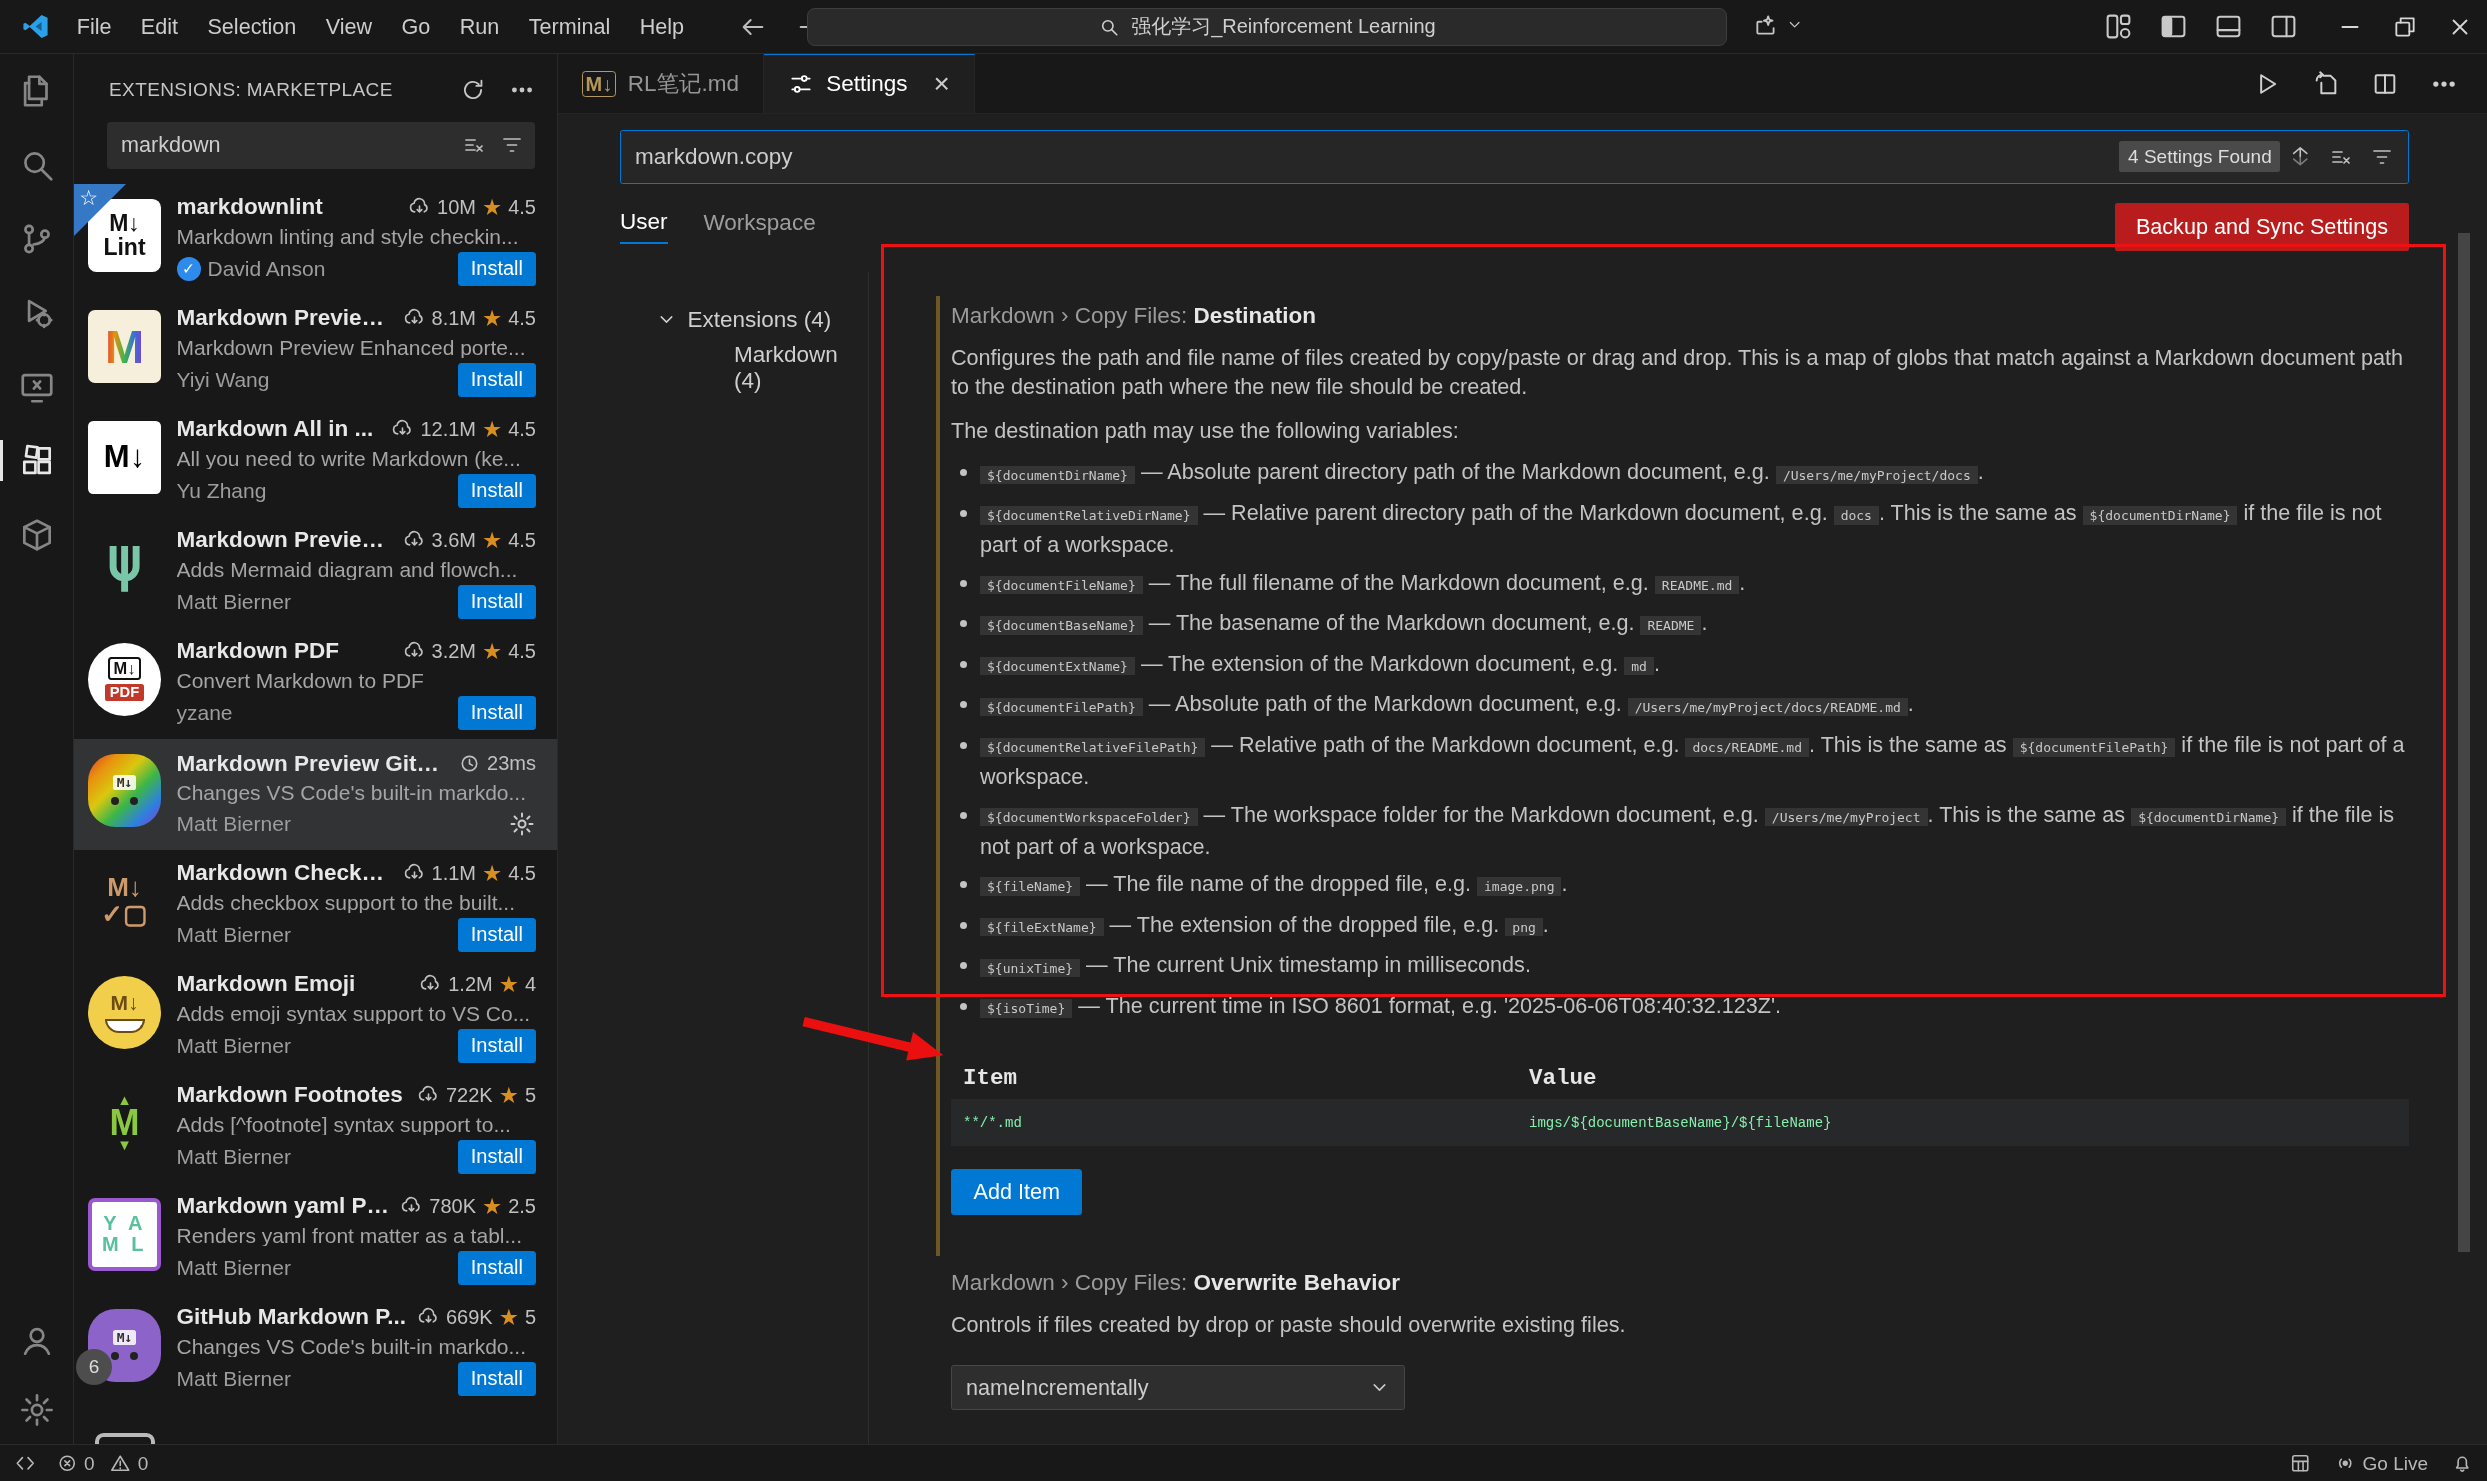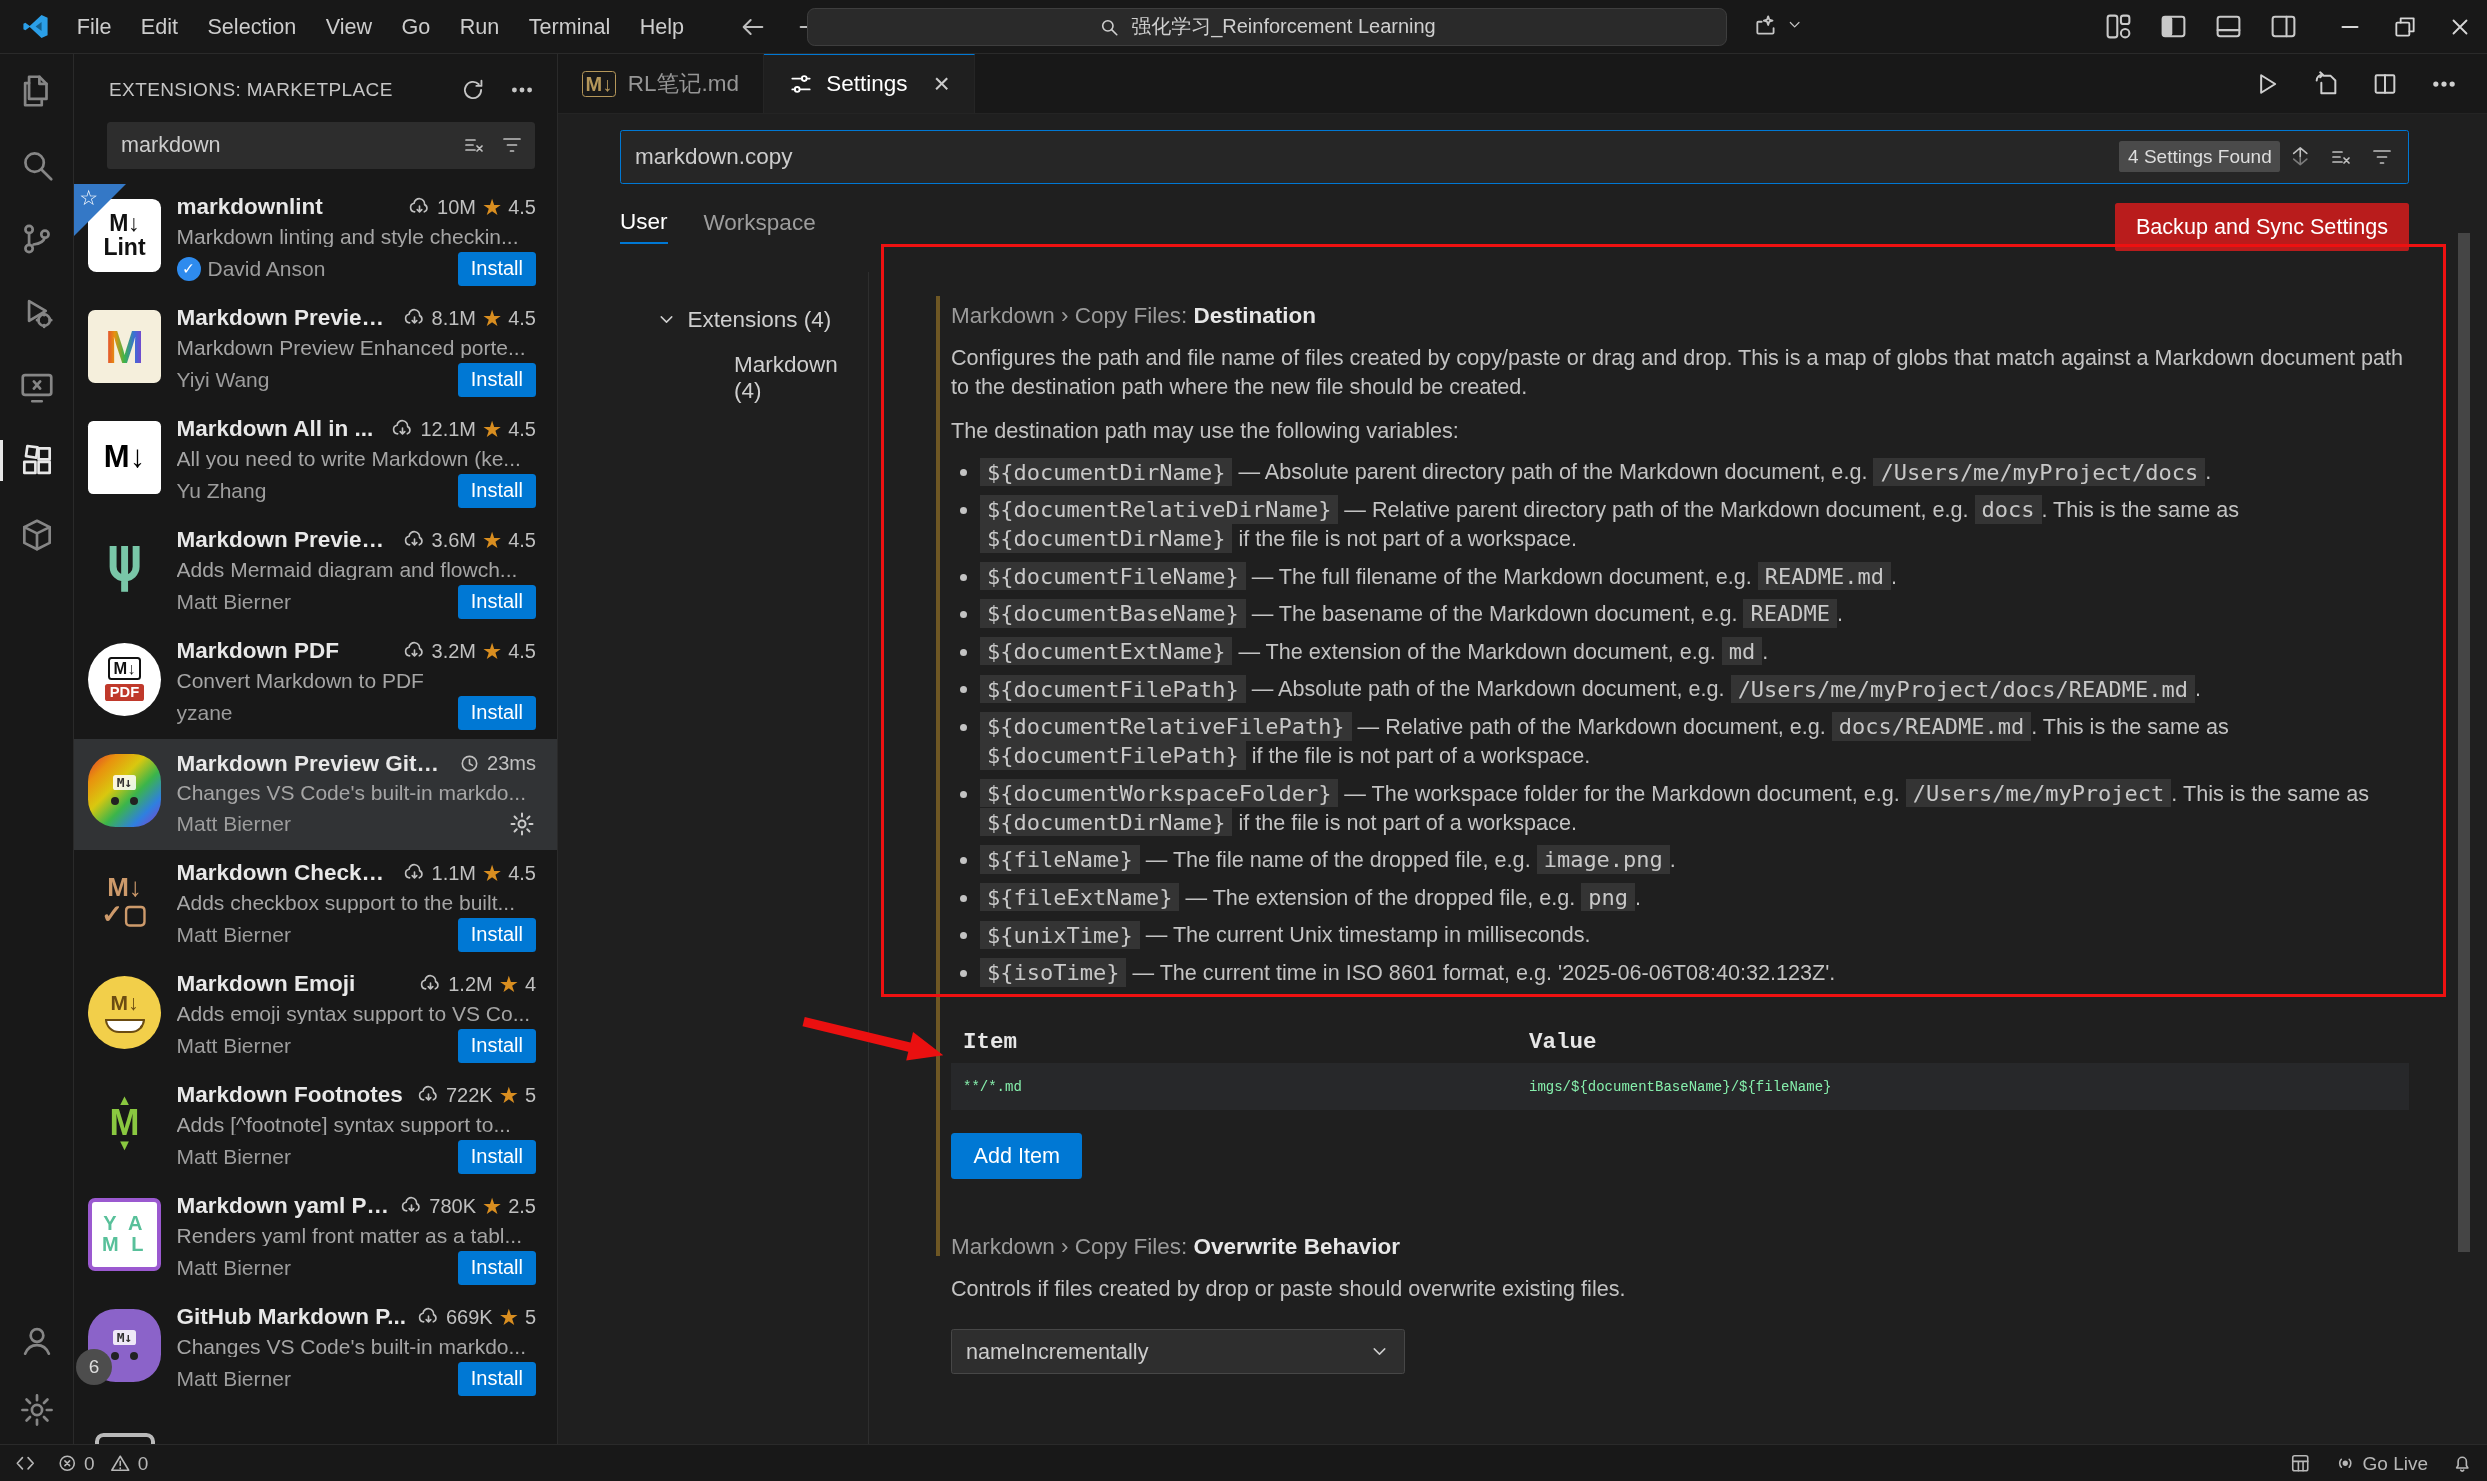--- a/index.html
+++ b/index.html
@@ -102,31 +102,31 @@
 
   .scopes-row { margin-top:19px; display:flex; align-items:center; }
   .scope { font-size:22.5px; margin-right:36px; padding-bottom:7px; }
   .scope.active { color:#ffffff; border-bottom:2.6px solid #0078d4; }
   .scope.idle { color:#9d9d9d; }
   .backup-btn { margin-left:auto; background:#b91c1c; color:#fff; border:none; border-radius:2.6px; font-size:21.6px; padding:11.2px 21px; font-family:"Liberation Sans",sans-serif; cursor:pointer; }
 
   .settings-body { display:flex; margin-top:21px; height:100%; }
   .toc { width:248px; flex-shrink:0; padding:35px 0 0 36px; font-size:22.5px; color:#cfcfcf; }
   .toc-root { display:flex; align-items:center; gap:10.4px; }
-  .toc-child { padding-left:78px; margin-top:19px; }
+  .toc-child { padding-left:78px; margin-top:9px; }
   .set-list { flex:1; border-left:0.9px solid #2e2e2e; padding:31px 0 0 82px; position:relative; min-width:0; }
   .modified-bar { position:absolute; left:67px; top:24px; width:4.3px; height:960px; background:#6e5724; }
 
   .sec-title { font-size:22.5px; }
   .sec-title .pre { color:#9b9b9b; }
   .sec-title .name { color:#e7e7e7; font-weight:bold; }
   .sec-desc { margin-top:14px; font-size:21.6px; color:#c3c3c3; line-height:29px; max-width:1494px; }
   .var-list { margin-top:12px; padding-left:29px; max-width:1468px; }
   .var-list li { font-size:21.6px; color:#c3c3c3; line-height:29px; margin-bottom:8.6px; }
-  .chip { font-family:"DejaVu Sans Mono","Liberation Mono",monospace; font-size:22px; background:#343434; color:#c8c8c8; border-radius:0; padding:1.7px 7px; }
+  .chip { font-family:"DejaVu Sans Mono","Liberation Mono",monospace; font-size:13px; background:#343434; color:#c8c8c8; border-radius:0; padding:1.7px 7px; }
 
   .settings-table { margin-top:33px; max-width:1494px;font-family:Liberation Mono, monospace; }
   .t-head, .t-row { display:flex; padding:8.6px 12px; }
   .t-head { font-weight:bold; color:#e6e6e6; font-size:22.5px; }
   .t-row { background:#27282a; color:#86efac; font-size:14px; padding:15.5px 12px; }
   .col1 { width:566px; flex-shrink:0; }
   .add-btn { margin-top:22.5px; background:#0078d4; color:#fff; border:none; border-radius:3.5px; font-size:21.6px; padding:10.4px 22.5px; font-family:"Liberation Sans",sans-serif; cursor:pointer; }
 
   .section { position:relative; }
   .section + .section { margin-top:55px; }

